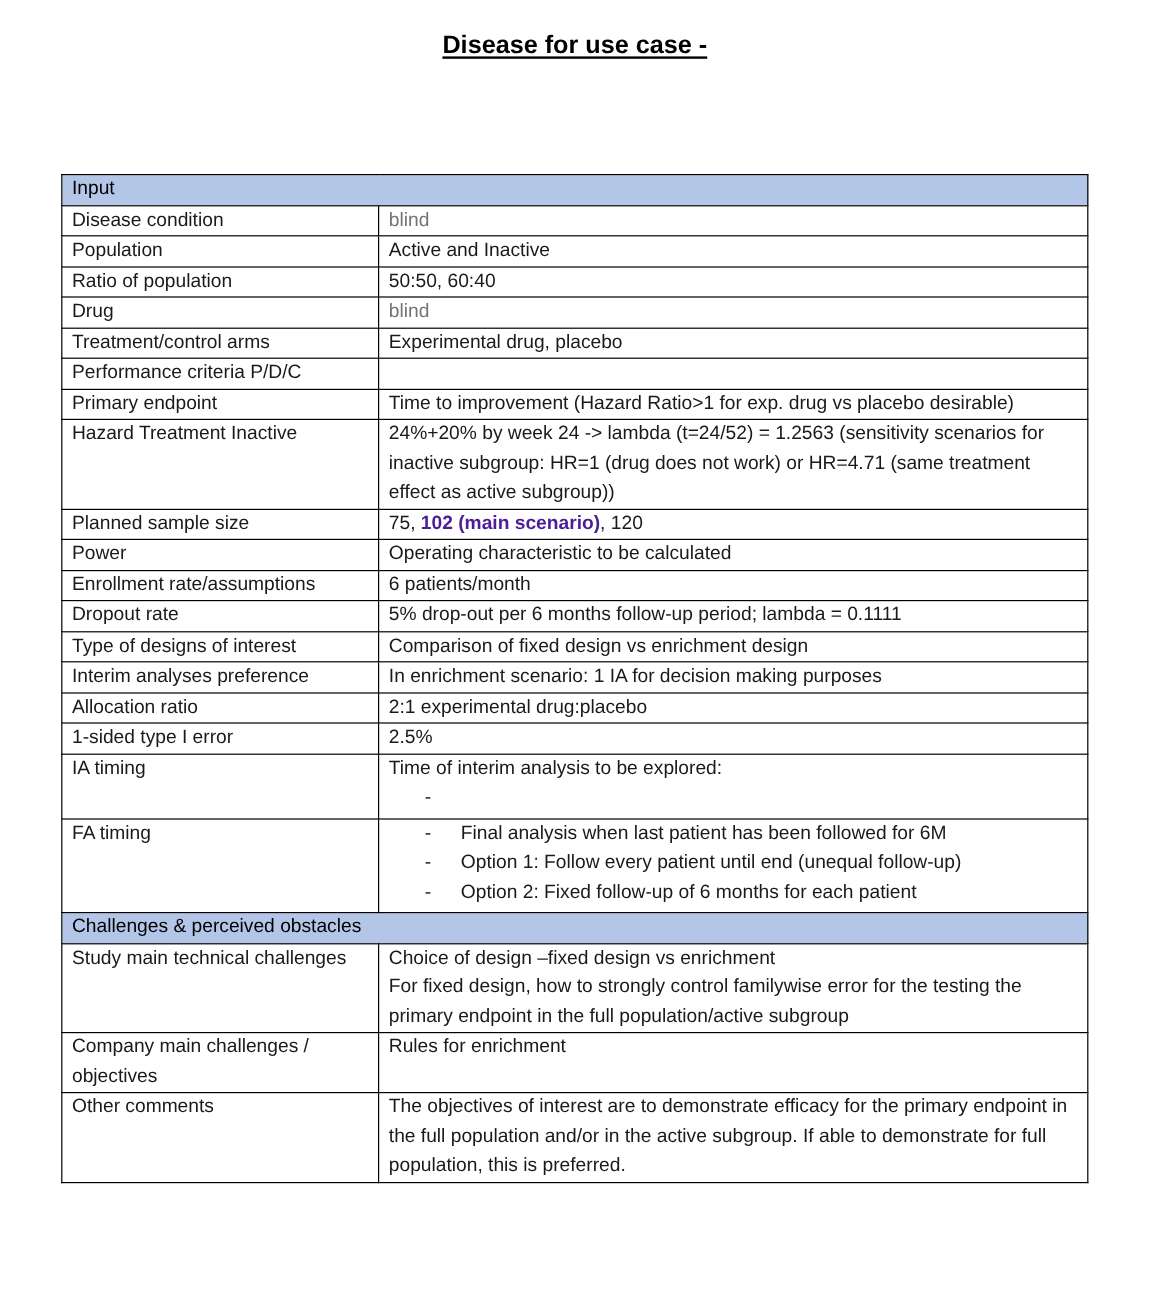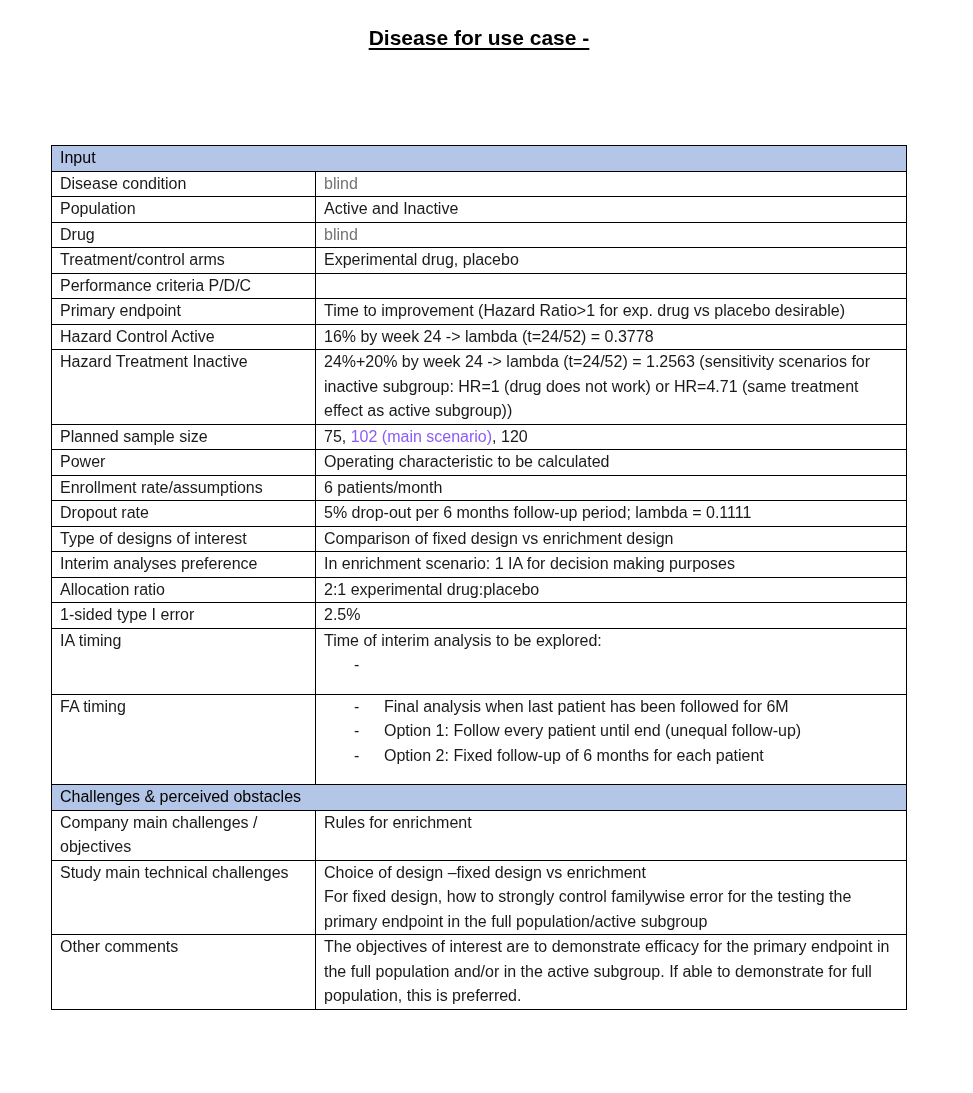--- a/index.html
+++ b/index.html
@@ -3,22 +3,22 @@
 <meta charset="utf-8">
 <style>
   html, body { margin:0; padding:0; background:#ffffff; }
   body { width:973px; height:1093px; position:relative; font-family:"Liberation Sans", sans-serif; color:#1a1a1a; overflow:hidden; }
   .title { position:absolute; left:0; width:958px; top:26px; text-align:center; font-size:21px; font-weight:bold; text-decoration:underline; text-underline-offset:3px; color:#000; }
   table { position:absolute; left:51px; top:111px; width:856px; border-collapse:collapse; font-size:16px; line-height:24.5px;margin-top:34px; }
   td { border:1px solid #000; padding:0 8px; vertical-align:top; }
   td.k { width:247px; }
   tr.sec td { background:#b4c6e7; color:#000; }
   .muted { color:#737373; }
-  .bold { color:#8b5cf6; font-weight:normal; }
-  ul.dash { list-style:none; margin:0; padding:0 0 16px 30px; }
+  .bold { color:#4c1d95; font-weight:bold; }
+  ul.dash { list-style:none; margin:0; padding:0 0 4px 30px; }
   ul.dash li { position:relative; padding-left:30px; }
   ul.dash li:before { content:"-"; position:absolute; left:0; }
 </style>
 </head>
 <body>
 
 <div class="title">Disease for use case -</div>
 
 <table>
   <tbody>
@@ -27,38 +27,38 @@
   </tr>
   <tr>
     <td class="k">Disease condition</td>
     <td class="muted">blind</td>
   </tr>
   <tr>
     <td class="k">Population</td>
     <td>Active and Inactive</td>
   </tr>
   <tr>
+    <td class="k">Ratio of population</td>
+    <td>50:50, 60:40</td>
+  </tr>
+  <tr>
     <td class="k">Drug</td>
     <td class="muted">blind</td>
   </tr>
   <tr>
     <td class="k">Treatment/control arms</td>
     <td>Experimental drug, placebo</td>
   </tr>
   <tr>
     <td class="k">Performance criteria P/D/C</td>
     <td></td>
   </tr>
   <tr>
     <td class="k">Primary endpoint</td>
     <td>Time to improvement (Hazard Ratio&gt;1 for exp. drug vs placebo desirable)</td>
-  </tr>
-  <tr>
-    <td class="k">Hazard Control Active</td>
-    <td>16% by week 24 -&gt; lambda (t=24/52) = 0.3778</td>
   </tr>
   <tr>
     <td class="k">Hazard Treatment Inactive</td>
     <td>24%+20% by week 24 -&gt; lambda (t=24/52) = 1.2563 (sensitivity scenarios for inactive subgroup: HR=1 (drug does not work) or HR=4.71 (same treatment effect as active subgroup))</td>
   </tr>
   <tr>
     <td class="k">Planned sample size</td>
     <td><span>75, </span><span class="bold">102 (main scenario)</span><span>, 120</span></td>
   </tr>
   <tr>
@@ -105,30 +105,30 @@
         <li>Final analysis when last patient has been followed for 6M</li>
         <li>Option 1: Follow every patient until end (unequal follow-up)</li>
         <li>Option 2: Fixed follow-up of 6 months for each patient</li>
       </ul>
     </td>
   </tr>
   <tr class="sec">
     <td colspan="2">Challenges &amp; perceived obstacles</td>
   </tr>
   <tr>
-    <td class="k">Company main challenges / objectives</td>
-    <td>
-          <div>Rules for enrichment</div>
-        </td>
-  </tr>
-  <tr>
     <td class="k">Study main technical challenges</td>
     <td>
       <div>Choice of design –fixed design vs enrichment</div>
       <div>For fixed design, how to strongly control familywise error for the testing the primary endpoint in the full population/active subgroup</div>
     </td>
+  </tr>
+  <tr>
+    <td class="k">Company main challenges / objectives</td>
+    <td>
+          <div>Rules for enrichment</div>
+        </td>
   </tr>
   <tr>
     <td class="k" style="">Other comments</td>
     <td>The objectives of interest are to demonstrate efficacy for the primary endpoint in the full population and/or in the active subgroup. If able to demonstrate for full population, this is preferred.</td>
   </tr>
 </tbody>
   </table>
 
 </body></html>

